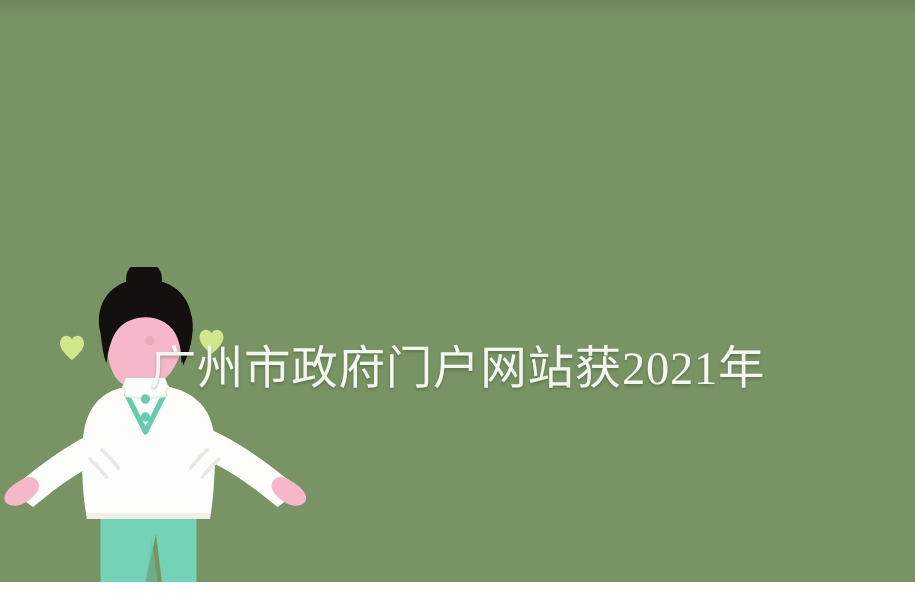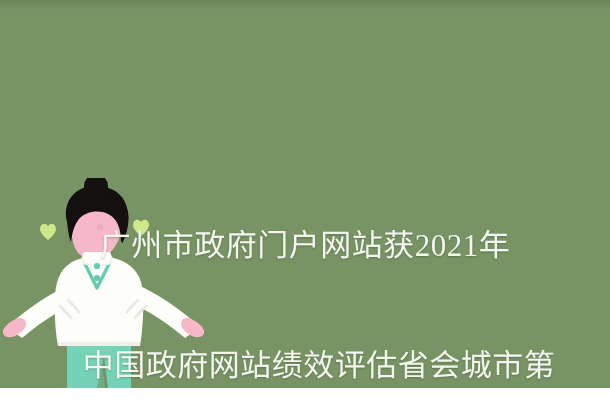--- a/index.html
+++ b/index.html
@@ -127,17 +127,16 @@
       <circle cx="97" cy="88" r="3.1" fill="#63cdae"></circle>
       <circle cx="97" cy="100" r="3.1" fill="#63cdae"></circle>
 
       <path d="M58 164 L140 164 L140 168 L58 168 Z" fill="#f0f0e9"></path>
 
     </svg>
   </div>
 
   <div id="headline">
     <span class="ln ln1">广州市政府门户网站获2021年</span>
-    <span class="ln ln2">中国政府网站绩效评估省会城市第</span>
   </div>
 
 
 </div>
 
 </body></html>

